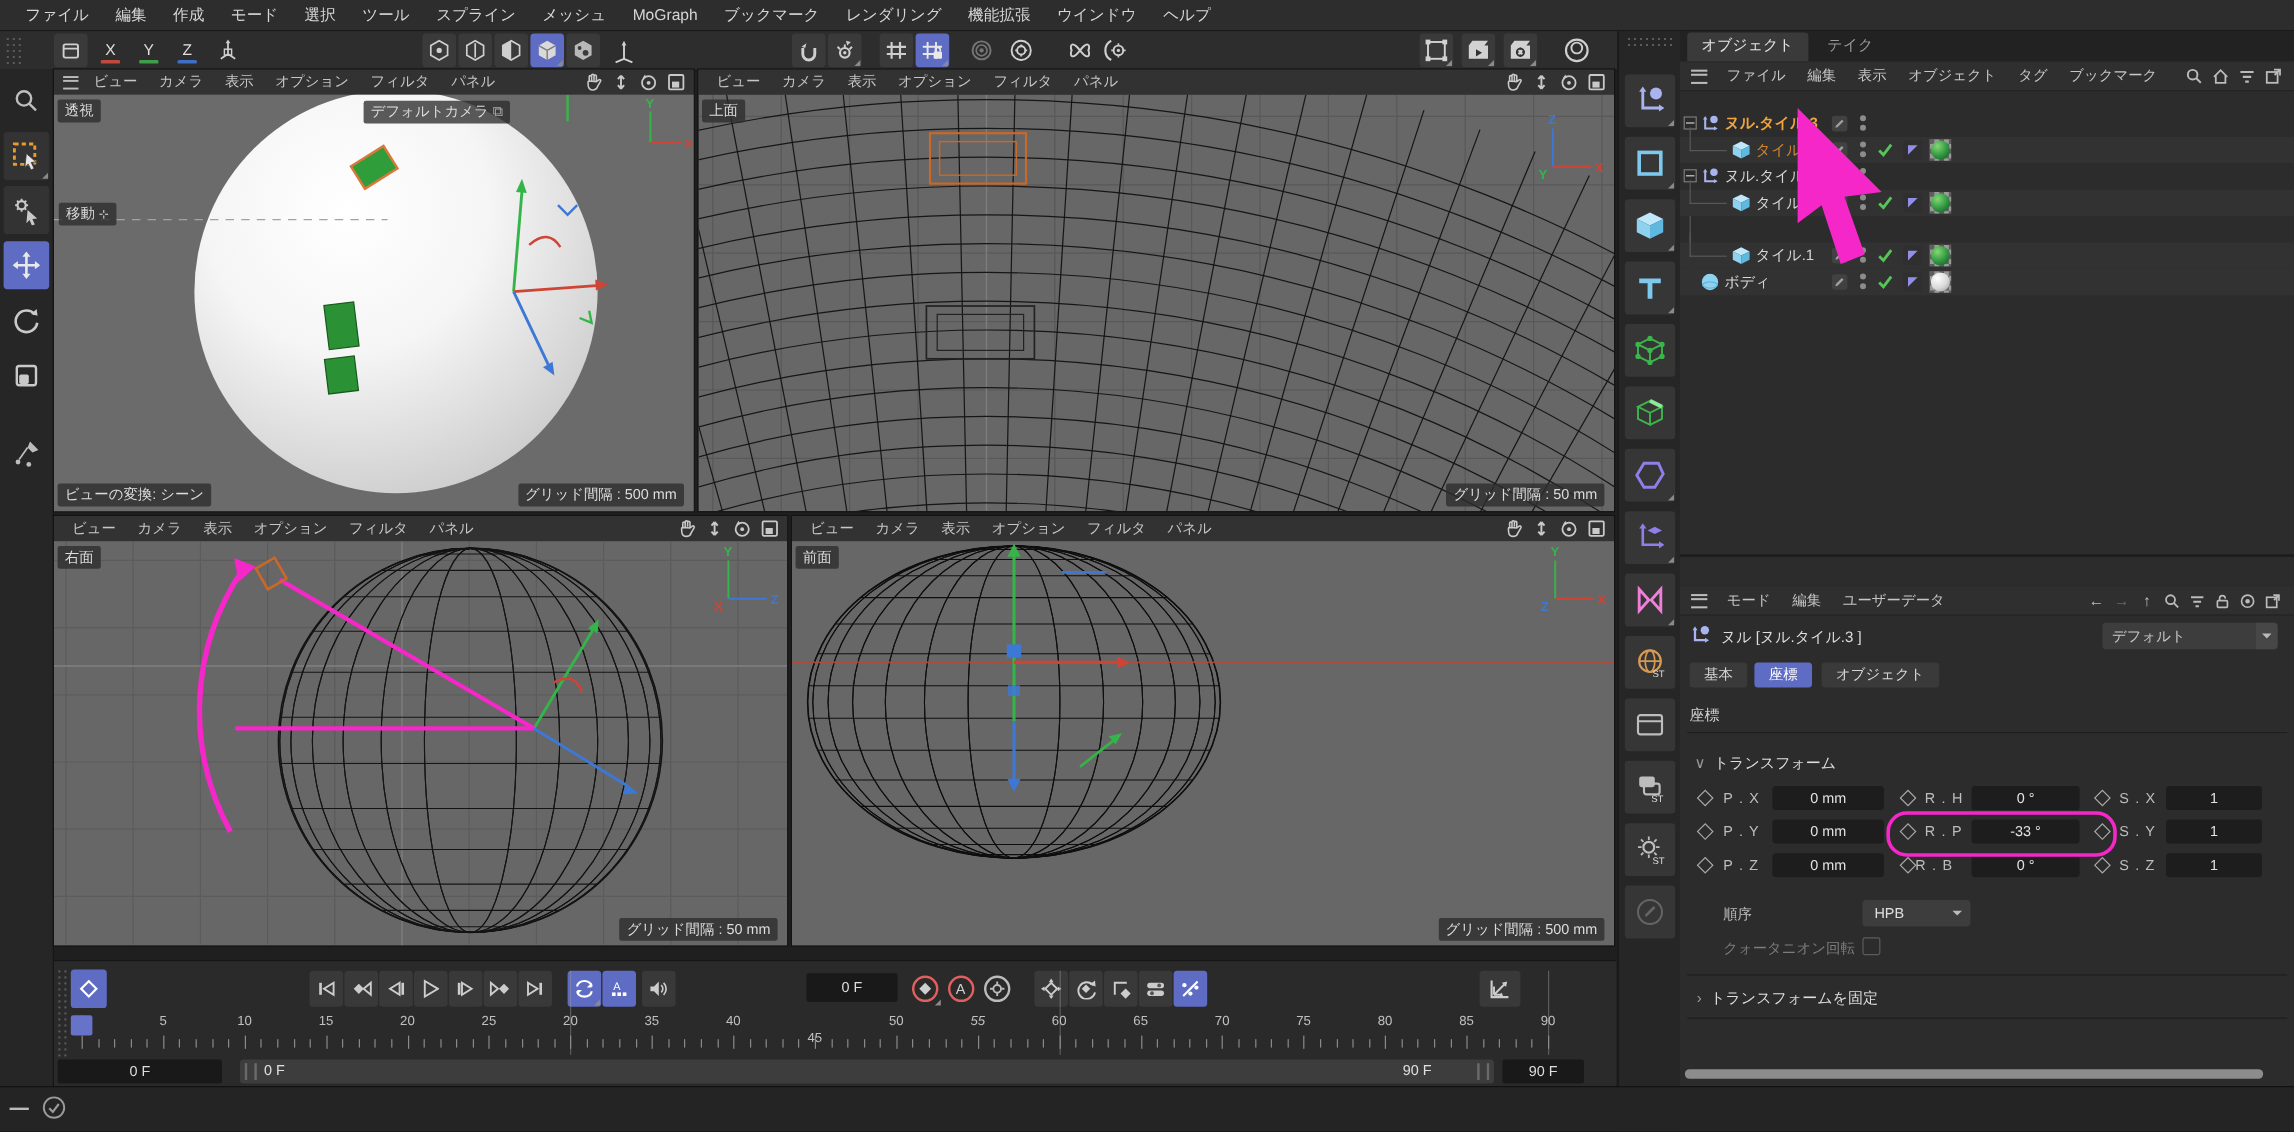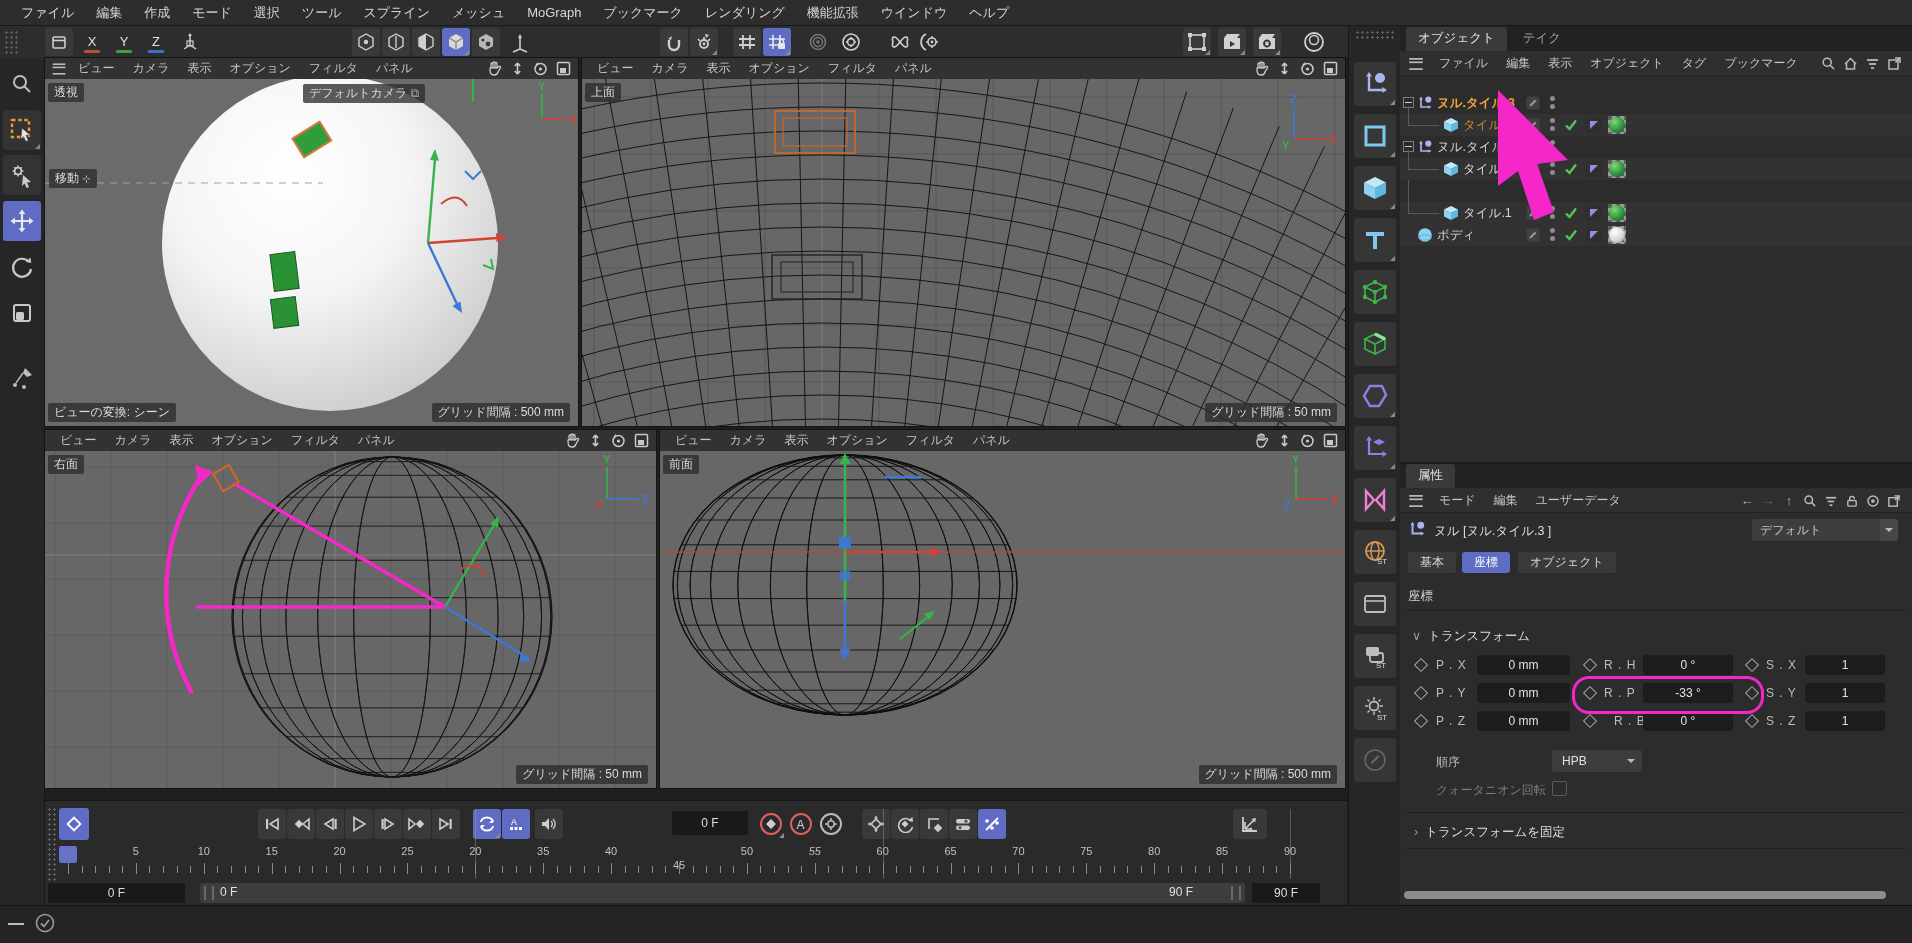--- a/index.html
+++ b/index.html
@@ -1011,23 +1011,20 @@
               <path d="M2 10 V2 h8z" fill="#938fe8"></path>
             </svg>
           </span>
         <span class="om-mat">
             <i class="mat-white"></i>
           </span>
       </div>
     </div>
 
     <div class="attr">
-      <div class="ptabs" style="height:24px;">
-        <span class="ptab on">属性</span>
-      </div>
       <div class="pmenu" style="top:25px;background:#2f2f2f;border-bottom:1px solid #232323;">
         <span class="hamb" style="transform:scale(.85);margin-right:4px;"></span>
         <span style="display:flex;">
             <span class="mi">モード</span>
             <span class="mi">編集</span>
             <span class="mi">ユーザーデータ</span>
           </span>
         <span style="margin-left:auto;display:flex;gap:1px;align-items:center;">
           <span class="pico">←</span>
           <span class="pico" style="color:#666;">→</span>
@@ -1121,21 +1118,21 @@
       <div class="fbox" style="left:405px;top:219px;width:80px;">
           <span>1</span>
         </div>
 
       <span class="fdia" style="left:16px;top:252px;"></span>
       <span class="flab" style="left:36px;top:250px;">P . Z</span>
       <div class="fbox" style="left:77px;top:247px;width:93px;">
           <span>0 mm</span>
         </div>
       <span class="fdia" style="left:185px;top:252px;"></span>
-      <span class="flab" style="left:214px;top:250px;">R . B</span>
+      <span class="flab" style="left:196px;top:250px;">R . B</span>
       <div class="fbox" style="left:243px;top:247px;width:90px;">
           <span>0 °</span>
         </div>
       <span class="fdia" style="left:347px;top:252px;"></span>
       <span class="flab" style="left:366px;top:250px;">S . Z</span>
       <div class="fbox" style="left:405px;top:247px;width:80px;">
           <span>1</span>
         </div>
 
       <div class="ringhl" style="left:172px;top:212px;width:186px;height:32px;"></div>

